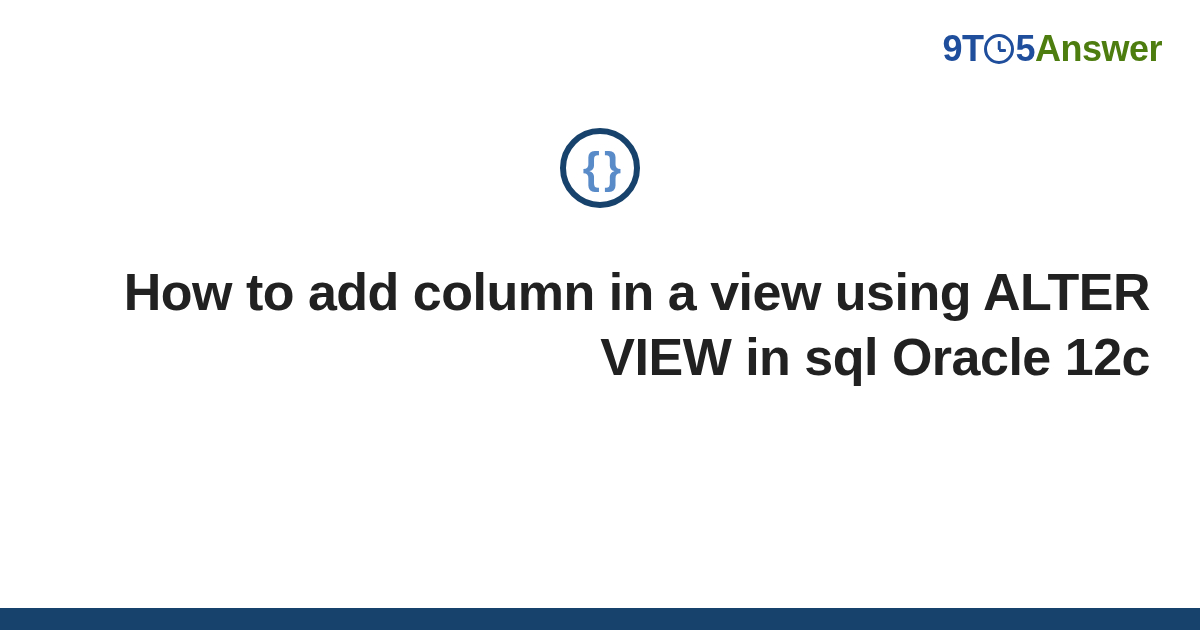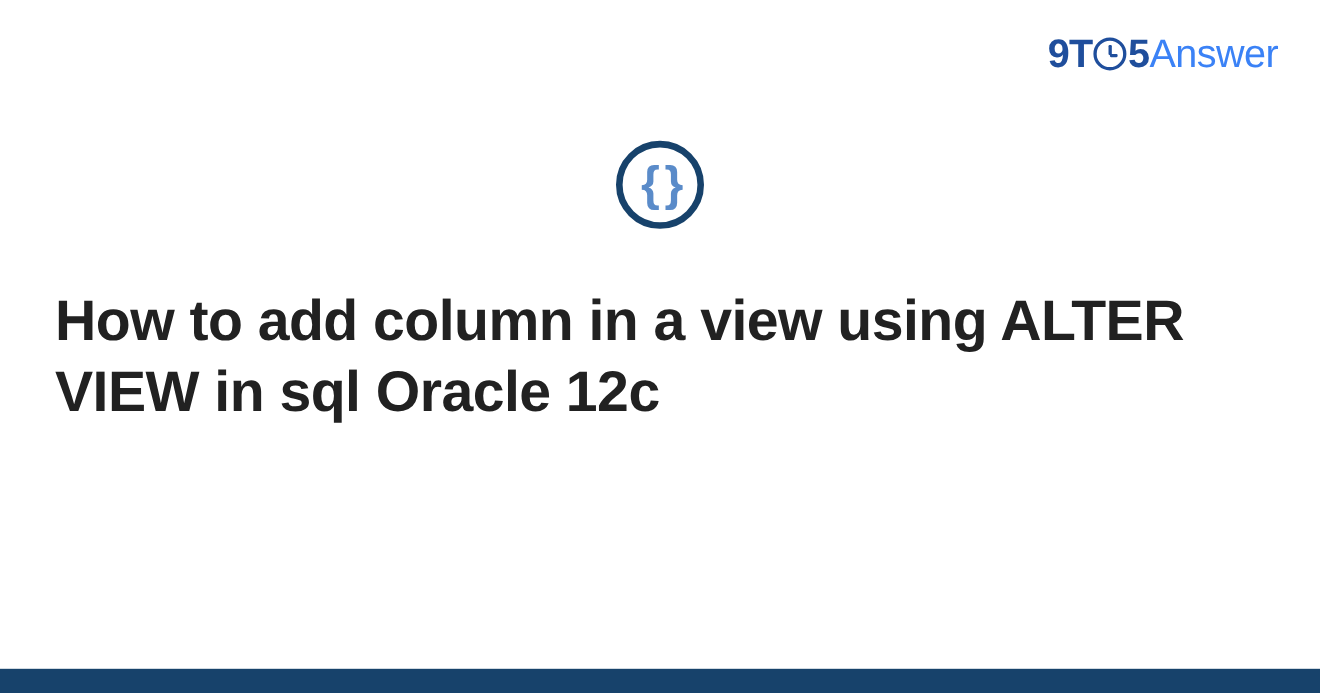--- a/index.html
+++ b/index.html
@@ -62,22 +62,22 @@
       height: 2.5px;
       background: #1f4e9c;
       top: 12px;
       left: 50%;
       border-radius: 1px;
     }
     .brand .five {
       color: #1f4e9c;
     }
     .brand .answer {
-      color: #3b82f6;
-      font-weight: 400;
+      color: #4d7c0f;
+      font-weight: 700;
     }
     .center-icon {
       position: absolute;
       top: 128px;
       left: 50%;
       transform: translateX(-50%);
       width: 80px;
       height: 80px;
       border: 6px solid #17426b;
       border-radius: 50%;
@@ -92,21 +92,21 @@
       font-family: "Segoe UI", Arial, sans-serif;
       letter-spacing: -4px;
       line-height: 1;
     }
     .title {
       position: absolute;
       top: 260px;
       left: 50%;
       transform: translateX(-50%);
       width: 1100px;
-      text-align: left;
+      text-align: right;
       font-size: 52px;
       font-weight: 700;
       color: #212121;
       line-height: 1.25;
       letter-spacing: -0.5px;
     }
     .bottom-bar {
       position: absolute;
       bottom: 0;
       left: 0;

